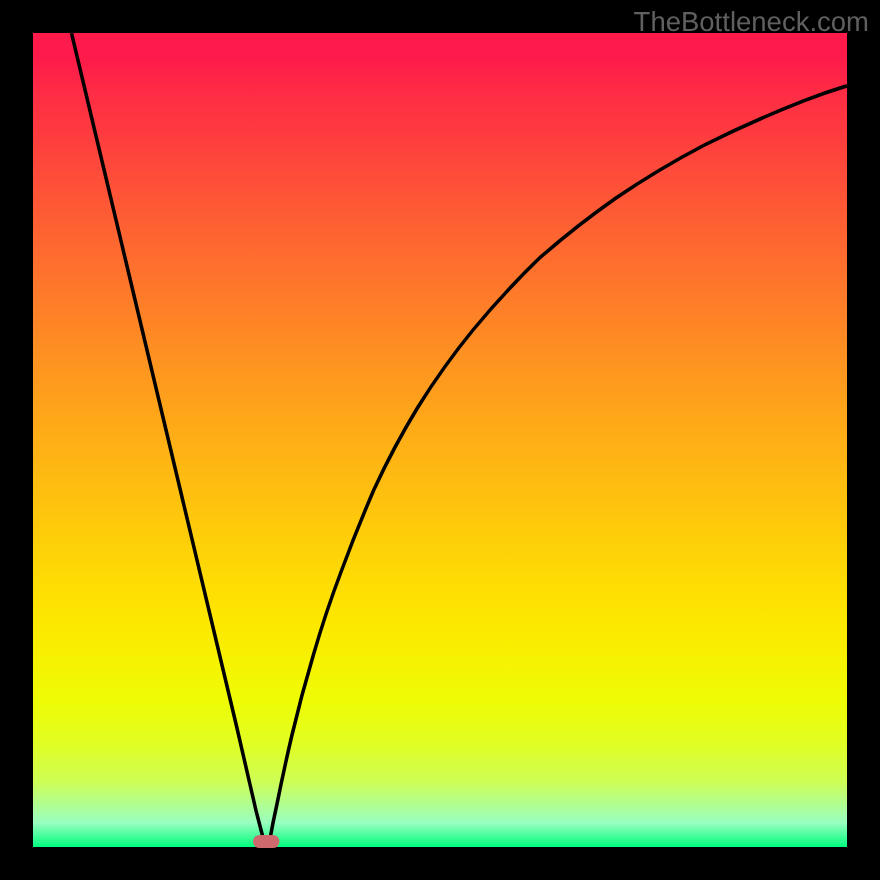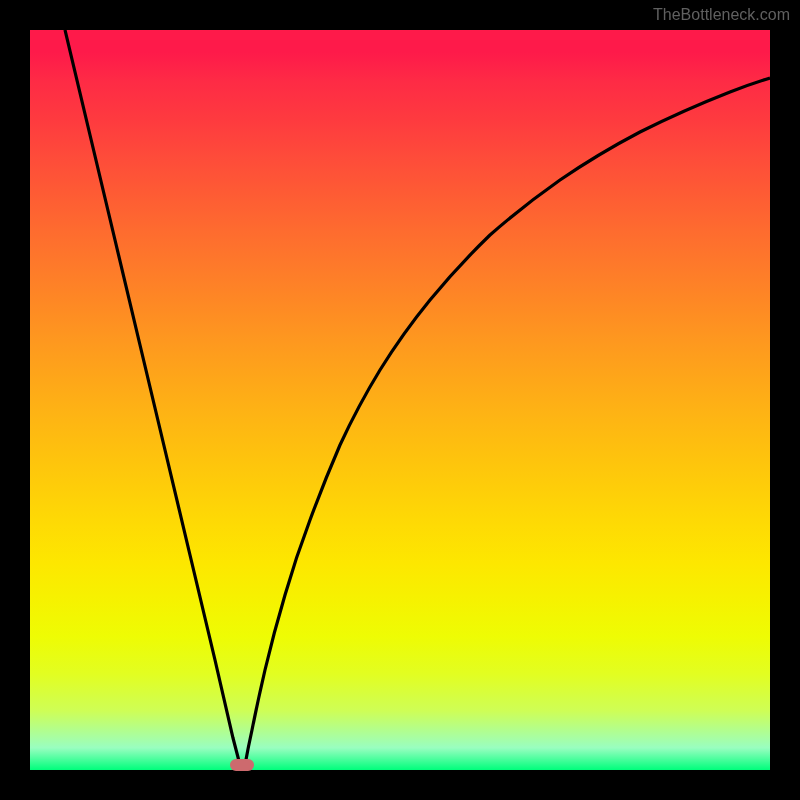--- a/index.html
+++ b/index.html
@@ -49,21 +49,21 @@
       #cefe56 92%,
       #99fec0 97%,
       #00fe7c 100%
     );
   }
   .watermark {
     position: absolute;
     top: 6px;
     right: 10px;
     color: #606060;
-    font-size: 16px;
+    font-size: 25px;
     font-weight: normal;
     letter-spacing: 0px;
   }
   .marker {
     position: absolute;
     width: 24px;
     height: 12px;
     background: #cd6a6e;
     border-radius: 6px;
   }

